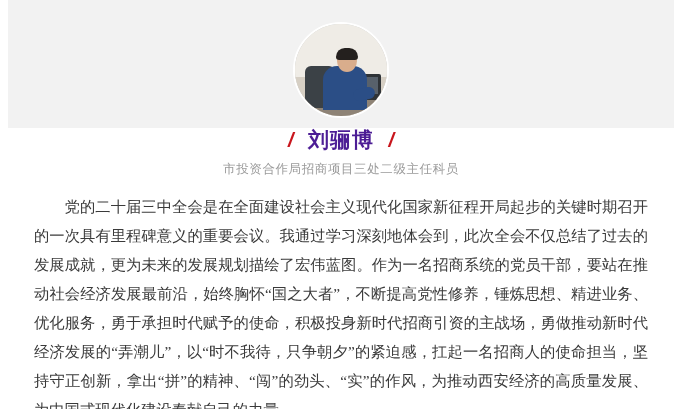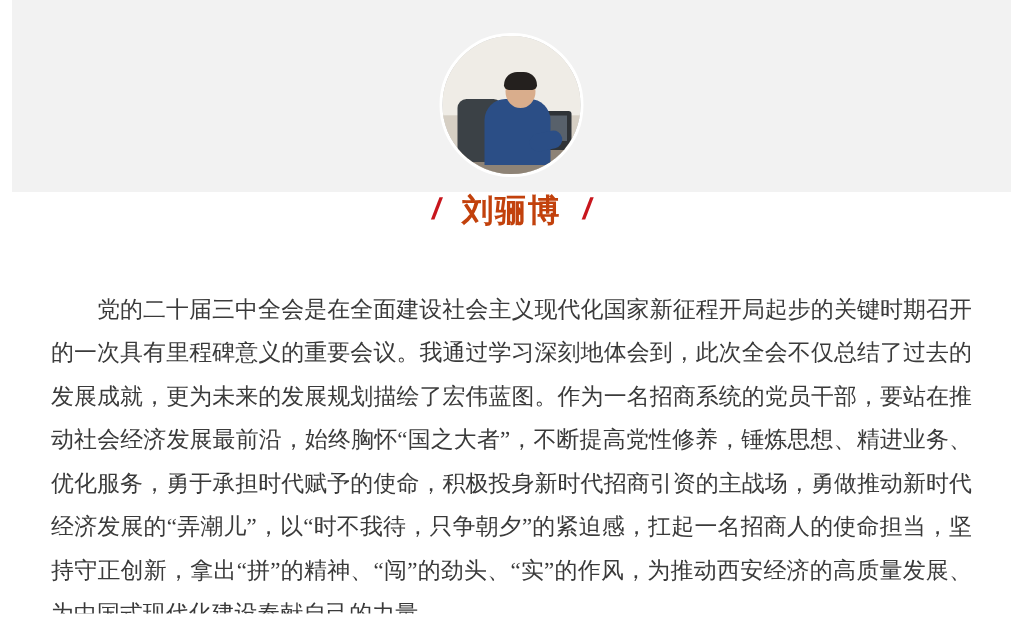--- a/index.html
+++ b/index.html
@@ -154,21 +154,21 @@
     position: absolute;
     top: 126px;
     left: 0;
     width: 682px;
     text-align: center;
   }
   .name-text {
     display: inline-block;
     font-size: 21px;
     font-weight: bold;
-    color: #c2410c;
+    color: #4c1d95;
     letter-spacing: 1px;
     vertical-align: middle;
   }
   .slash {
     display: inline-block;
     color: #c8161d;
     font-size: 20px;
     font-weight: bold;
     font-style: italic;
     vertical-align: middle;
@@ -231,19 +231,20 @@
       <div class="photo-arm"></div>
     </div>
   </div>
 
   <div class="name-row">
     <span class="slash">/</span>
     <span class="name-text">刘骊博</span>
     <span class="slash">/</span>
   </div>
 
+  <div class="title-row">市投资合作局招商项目三处二级主任科员</div>
 
   <div class="body-copy">
     <p>党的二十届三中全会是在全面建设社会主义现代化国家新征程开局起步的关键时期召开的一次具有里程碑意义的重要会议。我通过学习深刻地体会到，此次全会不仅总结了过去的发展成就，更为未来的发展规划描绘了宏伟蓝图。作为一名招商系统的党员干部，要站在推动社会经济发展最前沿，始终胸怀“国之大者”，不断提高党性修养，锤炼思想、精进业务、优化服务，勇于承担时代赋予的使命，积极投身新时代招商引资的主战场，勇做推动新时代经济发展的“弄潮儿”，以“时不我待，只争朝夕”的紧迫感，扛起一名招商人的使命担当，坚持守正创新，拿出“拼”的精神、“闯”的劲头、“实”的作风，为推动西安经济的高质量发展、为中国式现代化建设奉献自己的力量。</p>
   </div>
 
   <div class="bottom-fill"></div>
 </div>
 
 </body></html>

